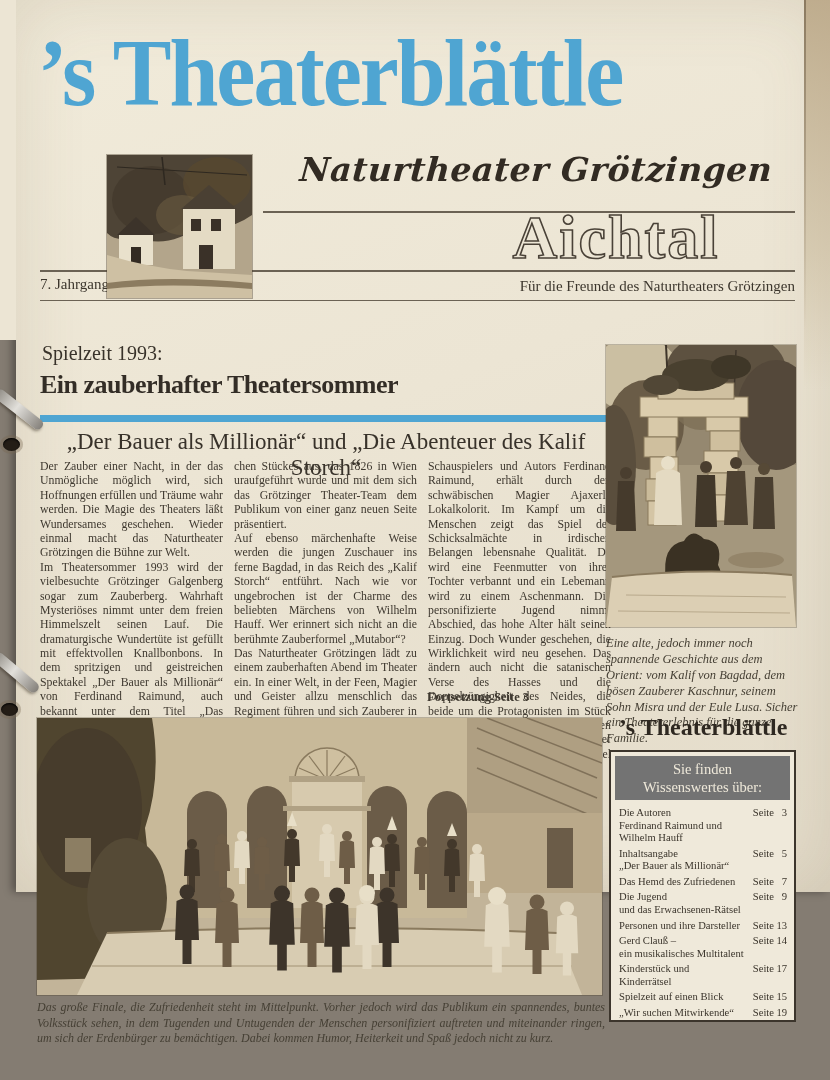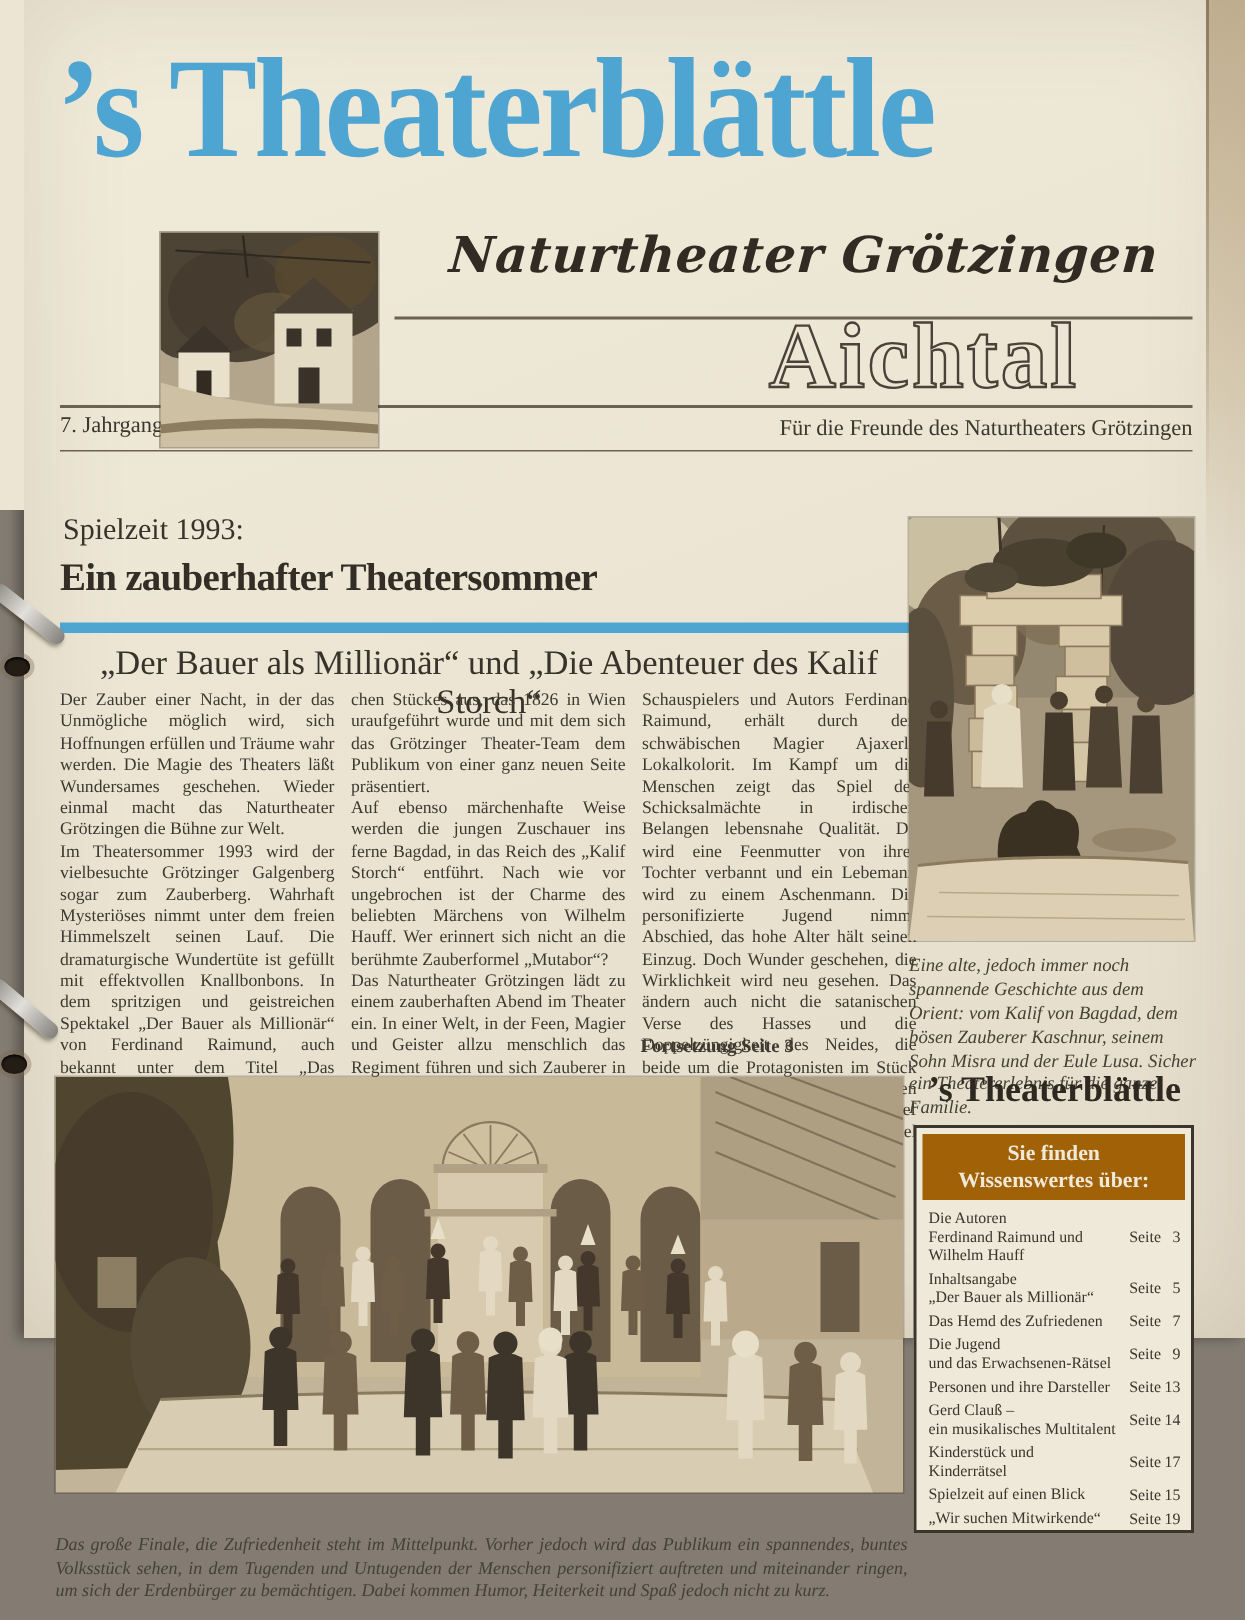--- a/index.html
+++ b/index.html
@@ -68,32 +68,32 @@
 
   
   .side-photo { position:absolute; left:590px; top:345px; width:190px; height:282px;
     box-shadow:0 0 0 1px rgba(70,58,40,.3); }
   .side-caption { position:absolute; left:590px; top:636px; width:192px; font-size:12.5px; font-style:italic;
     line-height:1.27; color:#464035; }
   .toc-title { position:absolute; left:592px; top:714px; width:190px; text-align:center;
     font-size:24px; font-weight:bold; color:#2e2821; }
   .toc-box { position:absolute; left:593px; top:750px; width:187px; height:272px;
     border:2px solid #3c352c; background:#efe9da; padding:4px; }
-  .toc-head { background:#a16207; color:#efe9da; text-align:center; font-size:14.5px; font-weight:bold;
+  .toc-head { background:#737373; color:#efe9da; text-align:center; font-size:14.5px; font-weight:normal;
     line-height:1.25; padding:4px 2px; }
   .toc-list { padding:7px 3px 0 4px; }
-  .toc-row { display:flex; align-items:center; margin-bottom:3.5px; }
+  .toc-row { display:flex; align-items:flex-start; margin-bottom:3.5px; }
   .toc-label { flex:1; font-size:10.6px; line-height:1.16; color:#3a342b; }
   .toc-page { font-size:10.6px; color:#3a342b; white-space:nowrap; padding-left:4px; }
   .toc-page .toc-num { display:inline-block; min-width:13px; text-align:right; }
 
   
   .bottom-photo { position:absolute; left:21px; top:718px; width:565px; height:277px;
     box-shadow:0 0 0 1px rgba(70,58,40,.3); }
-  .bottom-caption { position:absolute; left:21px; top:1022px; width:568px; font-size:12px; font-style:italic;
+  .bottom-caption { position:absolute; left:21px; top:1000px; width:568px; font-size:12px; font-style:italic;
     line-height:1.3; color:#464035; text-align:justify; }
 </style>
 </head>
 <body>
 
 <div class="page">
 
   <div class="mast-title" style="color: rgb(79, 165, 210);">’s Theaterblättle</div>
 
   <svg class="mast-photo" viewBox="0 0 145 143" preserveAspectRatio="none">

